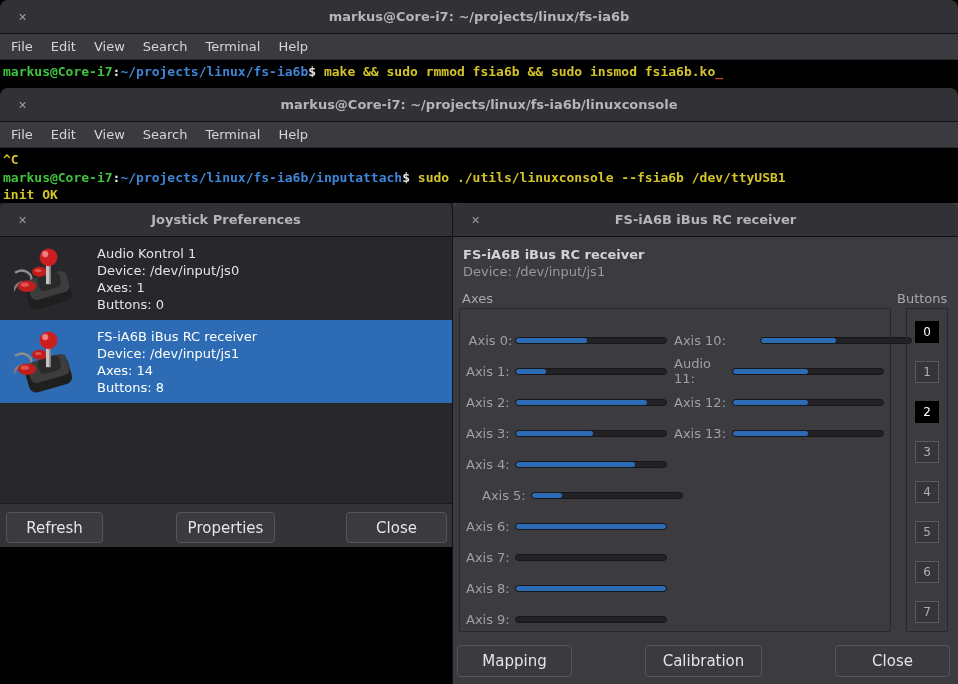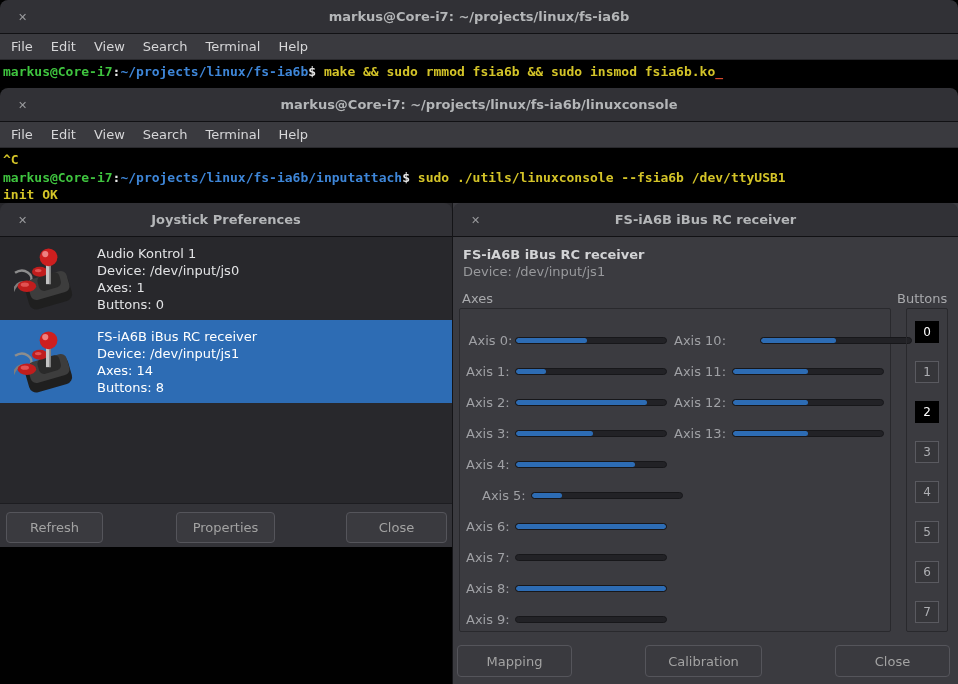--- a/index.html
+++ b/index.html
@@ -42,21 +42,21 @@
     padding-left:14px; color:#e2e3e5; font-size:13px; line-height:17px;
   }
   .jp-item.selected { background:#2d6cb4; color:#ffffff; }
   .jp-item .jname { display:block; }
   #jp-footer {
     position:absolute; left:0; bottom:0; width:452px; height:44px;
     background:#333338; border-top:1px solid #1d1d21;
   }
   .btn {
     position:absolute; background:#3a3a3f; border:1px solid #55555b;
-    border-radius:4px; color:#a3a3a3; font-size:13px;
+    border-radius:4px; color:#e5e5e5; font-size:15px;
     display:flex; align-items:center; justify-content:center; cursor:default;
   }
 
   
   #fs { left:452px; top:203px; width:506px; height:481px; background:#3b3b40;
         border-left:1px solid #141417; }
   #fs .titlebar { border-radius:8px 8px 0 0; }
   .fs-header-name { position:absolute; left:10px; top:44px; font-size:13px;
         font-weight:bold; color:#d2d3d5; }
   .fs-header-dev { position:absolute; left:10px; top:61px; font-size:13px; color:#98999c; }
@@ -246,21 +246,21 @@
             <div class="axis-fill" style="width: 0%;"></div>
           </div>
         </div>
         <div class="axis-row" style="top: 21px; left: 214px; width: 212px; gap: 28px;">
           <span class="axis-label" style="width: 58px;">Axis 10:</span>
           <div class="axis-bar">
             <div class="axis-fill" style="width: 50%;"></div>
           </div>
         </div>
         <div class="axis-row" style="top: 52px; left: 214px; width: 212px;">
-          <span class="axis-label" style="width: 58px;">Axis 11:</span>
+          <span class="axis-label" style="width: 58px;">Audio 11:</span>
           <div class="axis-bar">
             <div class="axis-fill" style="width: 50%;"></div>
           </div>
         </div>
         <div class="axis-row" style="top: 83px; left: 214px; width: 212px;">
           <span class="axis-label" style="width: 58px;">Axis 12:</span>
           <div class="axis-bar">
             <div class="axis-fill" style="width: 50%;"></div>
           </div>
         </div>

